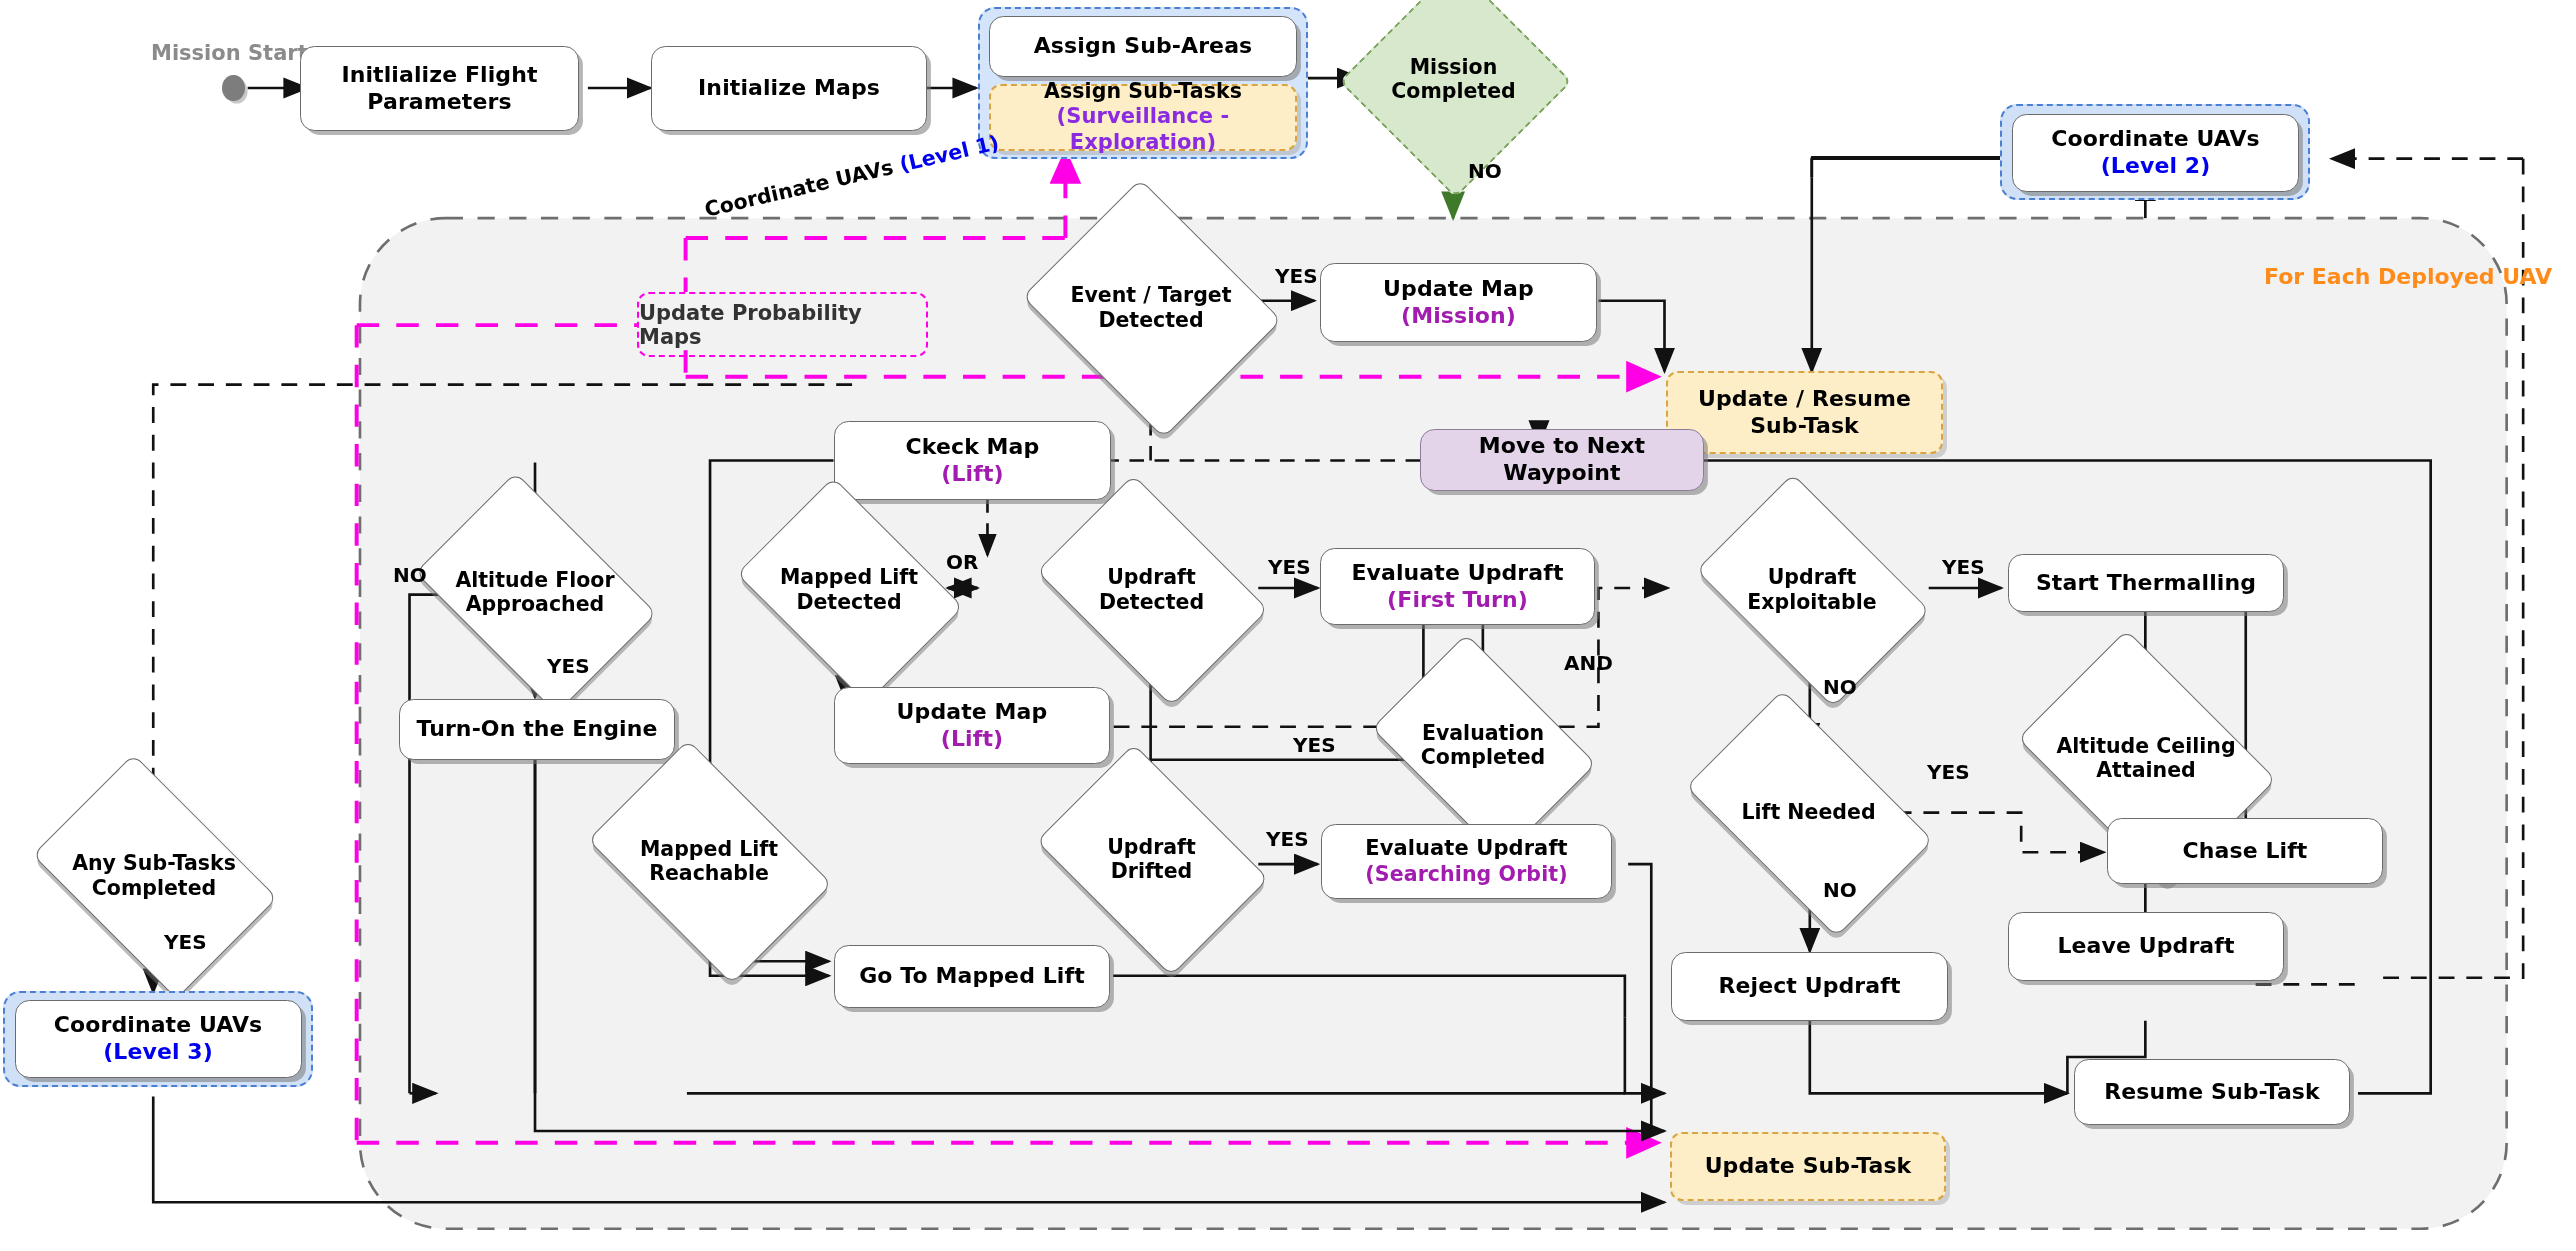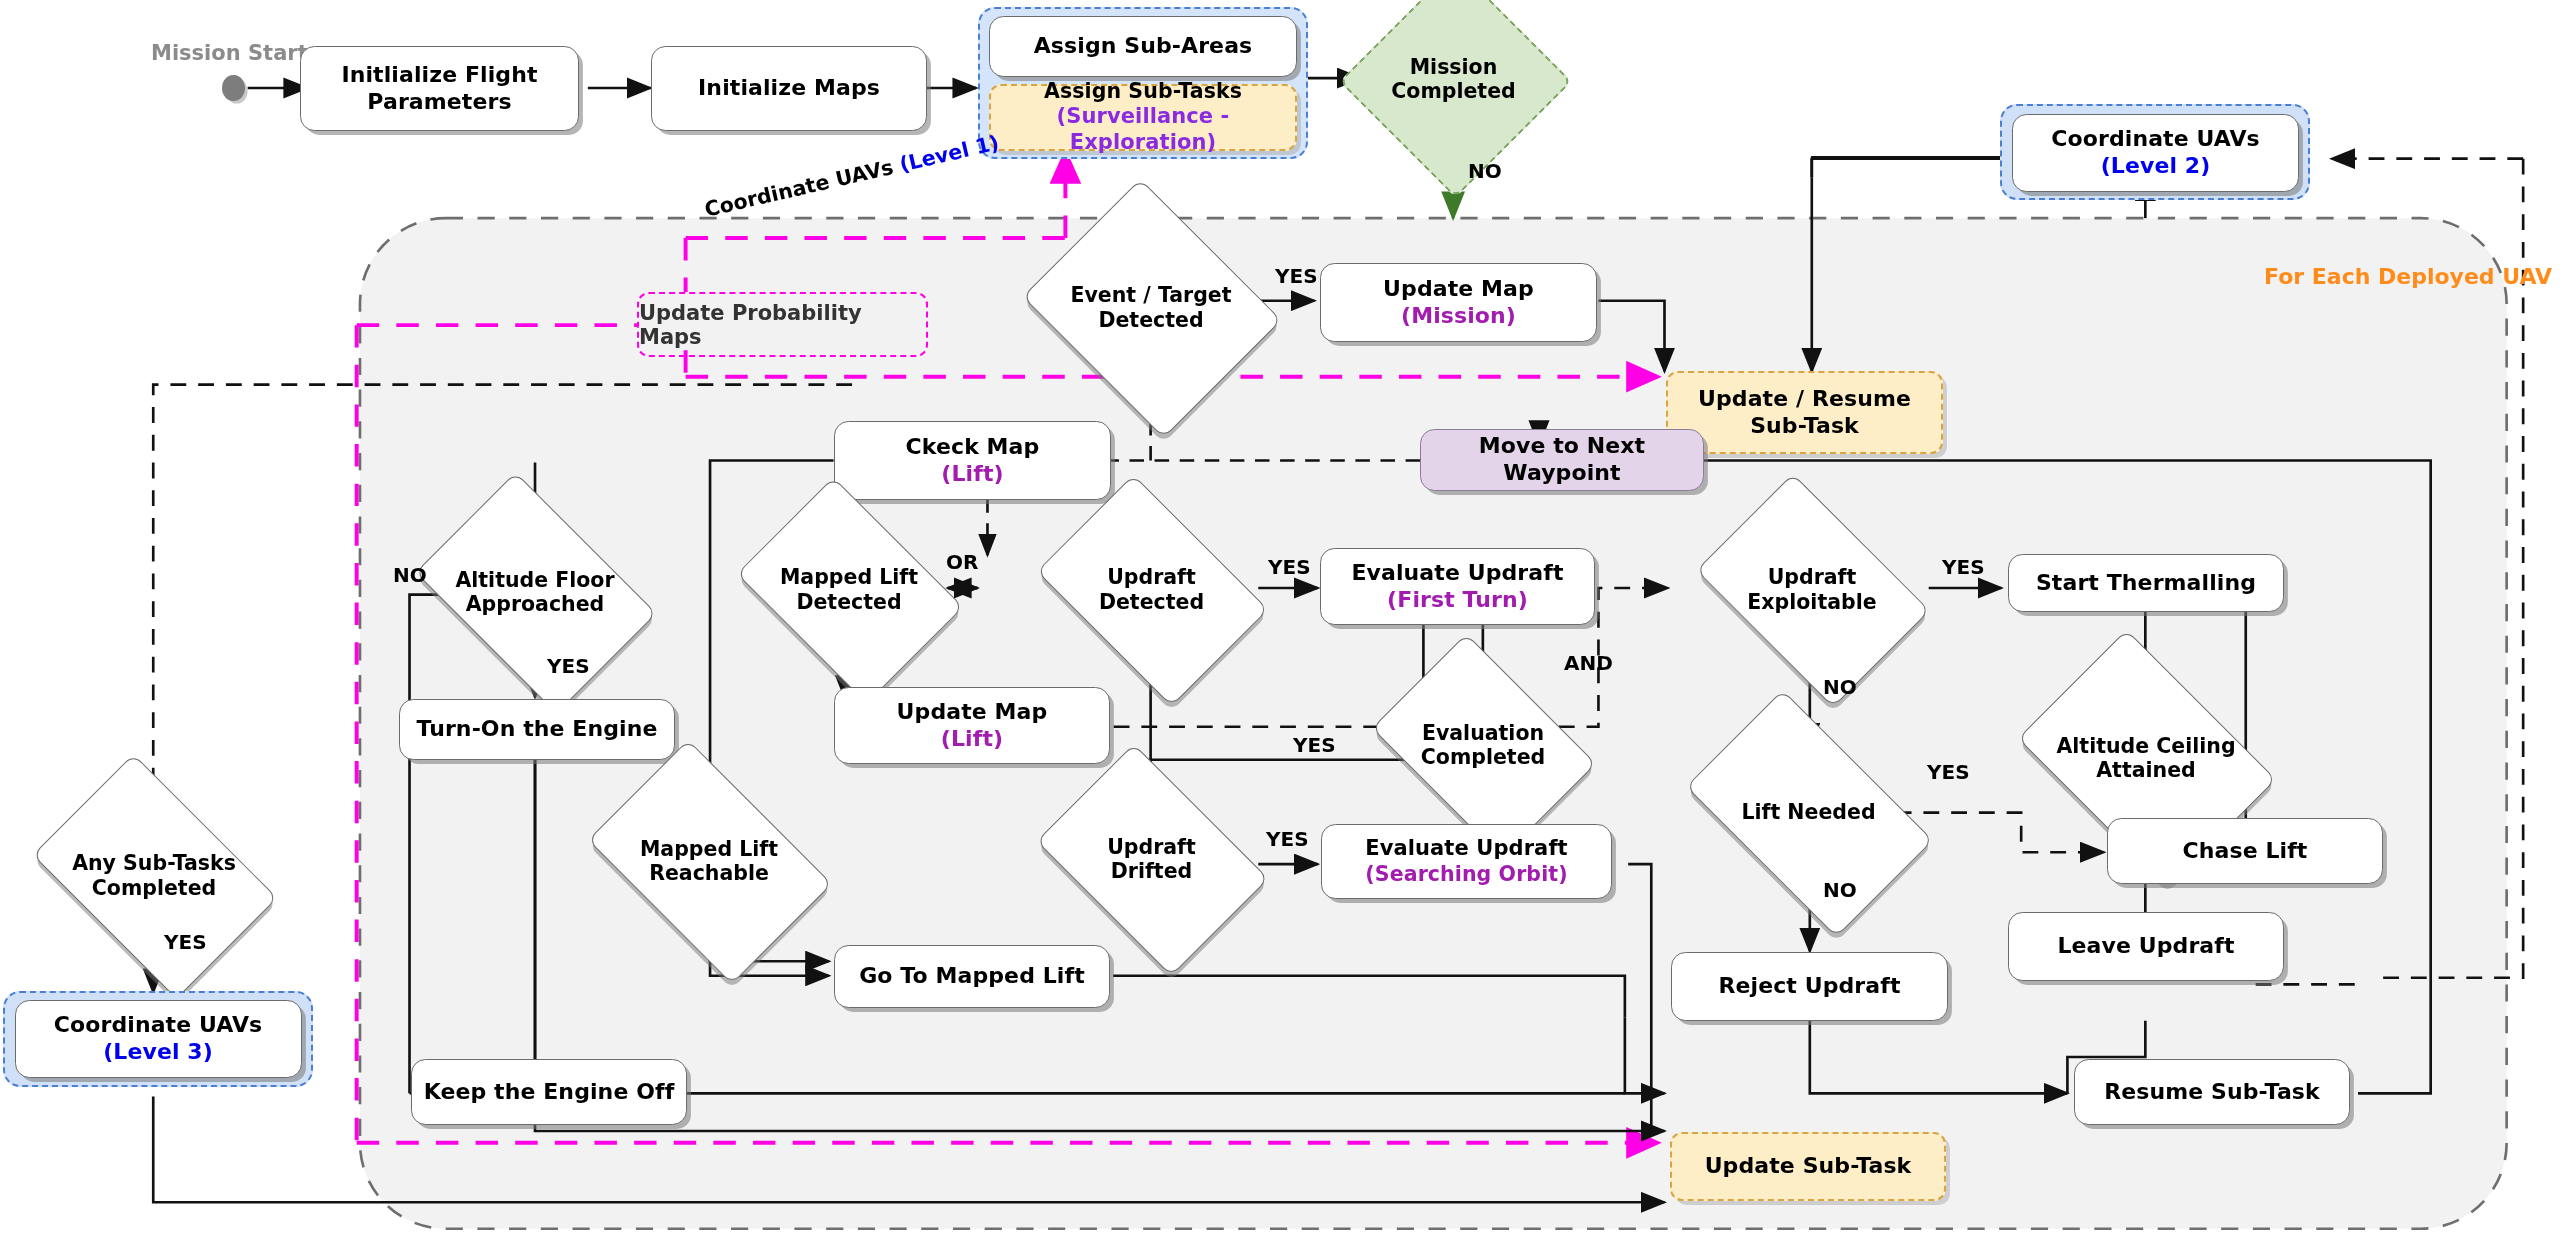--- a/index.html
+++ b/index.html
@@ -450,23 +450,20 @@
     <div class="node proc" style="left:834px;top:945px;width:276px;height:63px;">
       <span class="lbl">Go To Mapped Lift</span>
     </div>
 
     <div class="lvlwrap" style="left:2.6px;top:991px;width:310px;height:96px;"></div>
     <div class="node proc" style="left:14.5px;top:1000px;width:287px;height:78px;flex-direction:column;">
       <span class="lbl">Coordinate UAVs</span>
       <span class="sub blue">(Level 3)</span>
     </div>
 
-    <div class="node proc" style="left:411px;top:1059px;width:276px;height:66px;">
-      <span class="lbl">Keep the Engine Off</span>
-    </div>
 
     <div class="node proc" style="left:2074px;top:1059px;width:276px;height:66px;">
       <span class="lbl">Resume Sub-Task</span>
     </div>
 
     <div class="node proc subtask" style="left:1670px;top:1132px;width:276px;height:69px;">
       <span class="lbl">Update Sub-Task</span>
     </div>
 
   </div>

